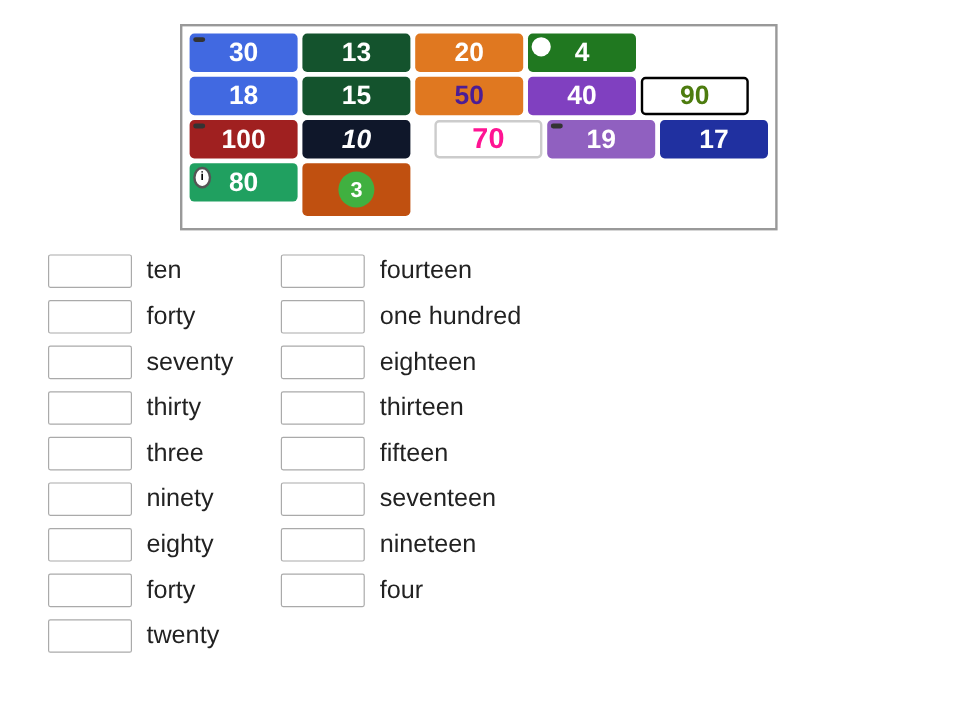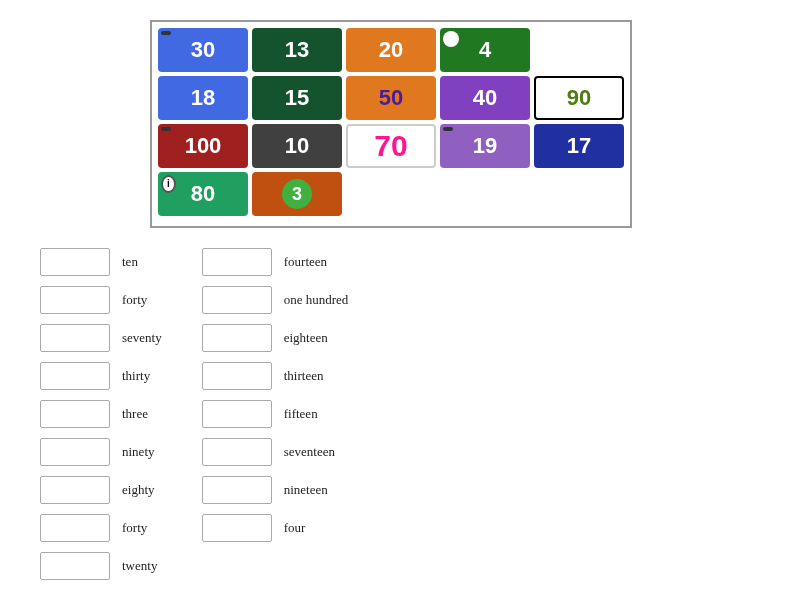--- a/index.html
+++ b/index.html
@@ -23,21 +23,21 @@
     .tiles-row {
       display: flex;
       gap: 4px;
       margin-bottom: 4px;
     }
     .tile {
       display: flex;
       align-items: center;
       justify-content: center;
       width: 90px;
-      height: 44px;
+      height: 32px;
       border-radius: 4px;
       font-size: 22px;
       font-weight: bold;
       color: #fff;
       position: relative;
     }
     .tile .inner-badge {
       position: absolute;
       top: 3px;
       left: 3px;
@@ -92,23 +92,22 @@
       gap: 12px;
     }
     .match-input {
       width: 70px;
       height: 28px;
       border: 1px solid #aaa;
       background: #fff;
       border-radius: 2px;
     }
     .match-label {
-      font-size: 13px;
+      font-size: 21px;
       color: #222;
-      font-family: Liberation Serif, serif;
     }
   </style>
 </head>
 <body>
 
 
 
 
 <div class="tiles-container">
   <div class="tiles-row">
@@ -142,23 +141,23 @@
     <div class="tile" style="background:#fff;border:2px solid #000000;color:#4d7c0f;">90</div>
   </div>
 
   <div class="tiles-row">
 
     <div class="tile maroon">
       <span class="inner-badge"></span>
       100
     </div>
 
-    <div class="tile" style="background:#404040;">10</div>
-
-    <div class="tile" style="background:#fff;border:2px solid #ccc;color:#ff1493;font-size:30px;">70</div>
+    <div class="tile" style="background:#0f172a;font-style:italic;">10</div>
+
+    <div class="tile" style="background:#fff;border:2px solid #ccc;color:#ff1493;font-size:24px;margin-left:16px;">70</div>
 
     <div class="tile" style="background:#9060c0;">
       <span class="inner-badge"></span>
       19
     </div>
 
     <div class="tile" style="background:#2030a0;">17</div>
   </div>
 
   <div class="tiles-row">

